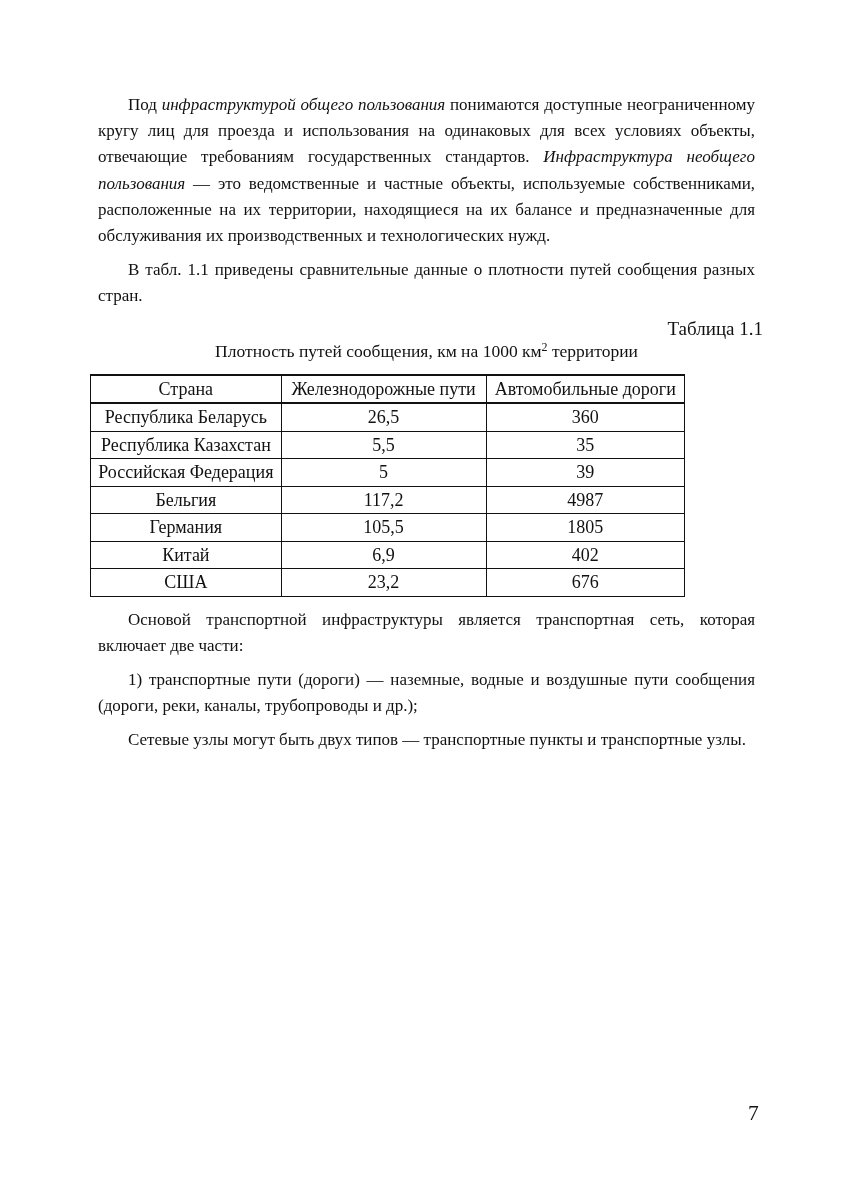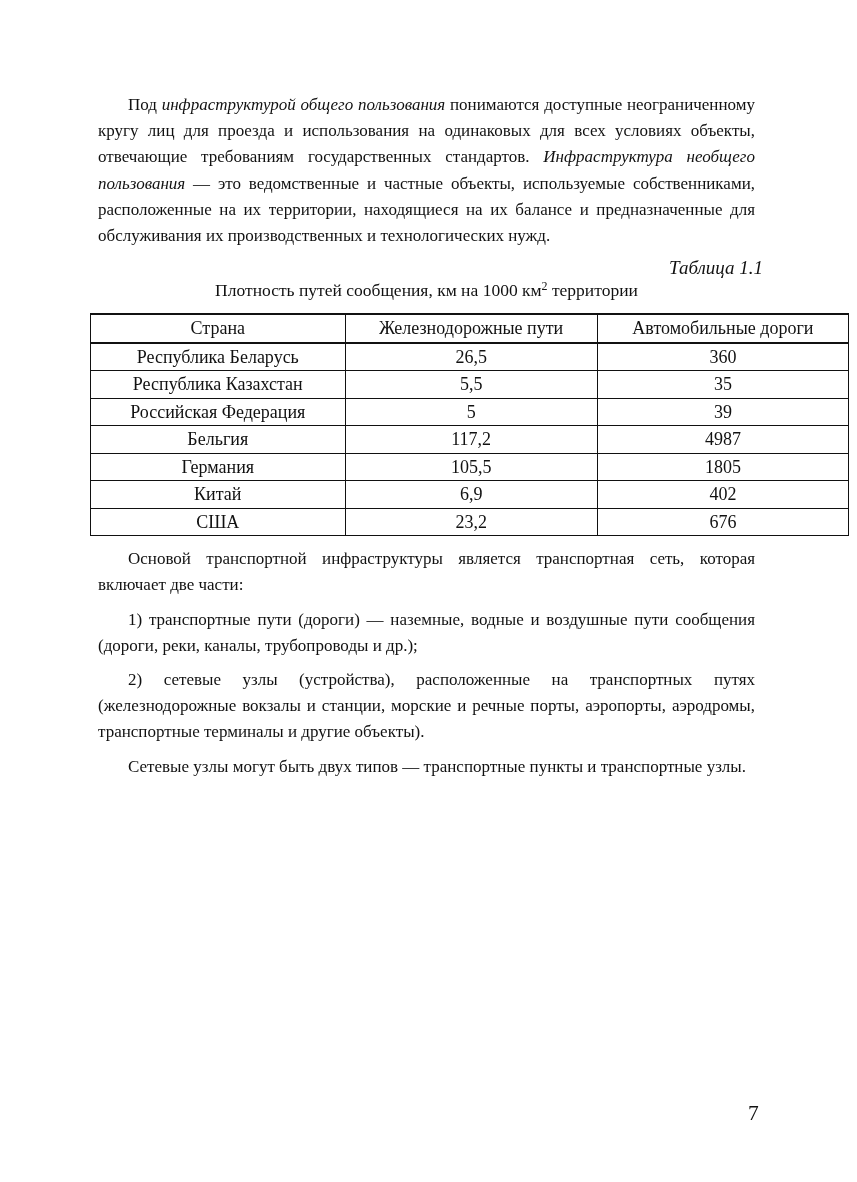--- a/index.html
+++ b/index.html
@@ -27,38 +27,37 @@
       line-height: 26.2px;
       text-align: justify;
       text-indent: 30px;
       hyphens: manual;
     }
     .para em { font-style: italic; }
     .table-label {
       margin: 6px 0 0 0;
       font-size: 19px;
       line-height: 22px;
-      font-style: italic;
       text-align: right;
     }
     .table-title {
       margin: 0;
       font-size: 17.5px;
       line-height: 22px;
       font-weight: normal;
       text-align: center;
     }
     .table-title sup {
       font-size: 12px;
       vertical-align: 6px;
       line-height: 0;
     }
     table.data {
       margin-top: 12px;
-      width: 759px;
+      width: 595px;
       border-collapse: collapse;
       font-size: 18px;
     }
     table.data th, table.data td {
       border: 1px solid #111111;
       height: 26.5px;
       padding: 0 6px;
       font-weight: normal;
       line-height: 26px;
     }
@@ -83,20 +82,23 @@
   </style>
 </head>
 <body>
 
 <div class="page">
 
   <p class="para">
     <span>Под </span><em>инфраструктурой общего пользования</em><span> понимаются доступные неограниченному кругу лиц для проезда и использования на оди­наковых для всех условиях объекты, отвечающие требованиям го­сударственных стандартов. </span><em>Инфраструктура необщего пользования</em><span> — это ведомственные и частные объекты, используемые собственни­ками, расположенные на их территории, находящиеся на их балан­се и предназначенные для обслуживания их производственных и технологических нужд.</span>
   </p>
 
+  <p class="para">
+    <span>В табл. 1.1 приведены сравнительные данные о плотности пу­тей сообщения разных стран.</span>
+  </p>
 
   <p class="table-label">Таблица 1.1</p>
   <p class="table-title"><span>Плотность путей сообщения, км на 1000 км</span><sup>2</sup><span> территории</span></p>
 
   <table class="data">
     <colgroup>
         <col class="c1">
         <col class="c2">
         <col class="c3">
       </colgroup>
@@ -142,18 +144,17 @@
         <td class="country">США</td>
         <td class="num">23,2</td>
         <td class="num">676</td>
       </tr>
     </tbody>
   </table>
 
   <div class="after-table">
     <p class="para">Основой транспортной инфраструктуры является транспортная сеть, которая включает две части:</p>
     <p class="para">1) транспортные пути (дороги) — наземные, водные и воздуш­ные пути сообщения (дороги, реки, каналы, трубопроводы и др.);</p>
-    <p class="para">2) сетевые узлы (устройства), расположенные на транспортных путях (железнодорожные вокзалы и станции, морские и речные порты, аэропорты, аэродромы, транспортные терминалы и дру­гие объекты).</p>
     <p class="para">Сетевые узлы могут быть двух типов — транспортные пункты и транспортные узлы.</p>
   </div>
 </div>
 
 <div class="page-number">7</div>
 
 </body></html>

